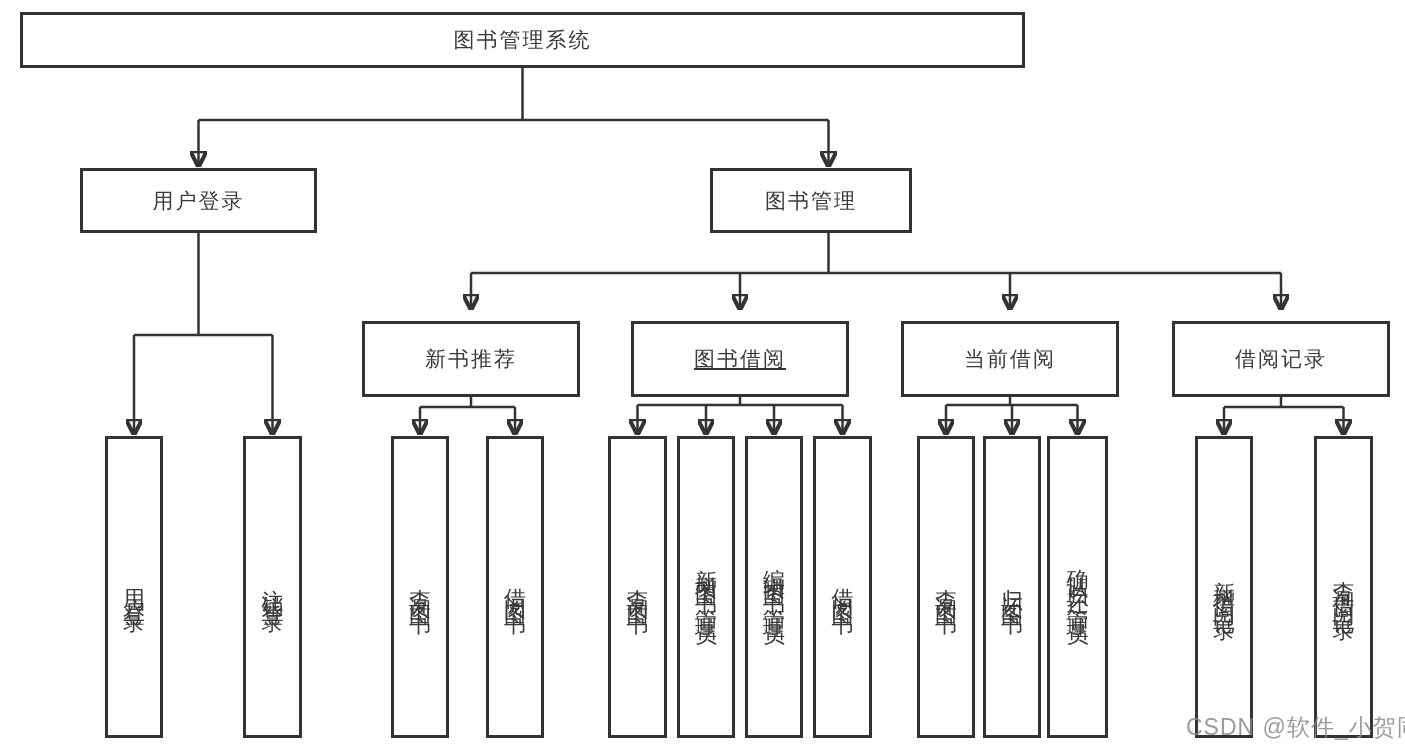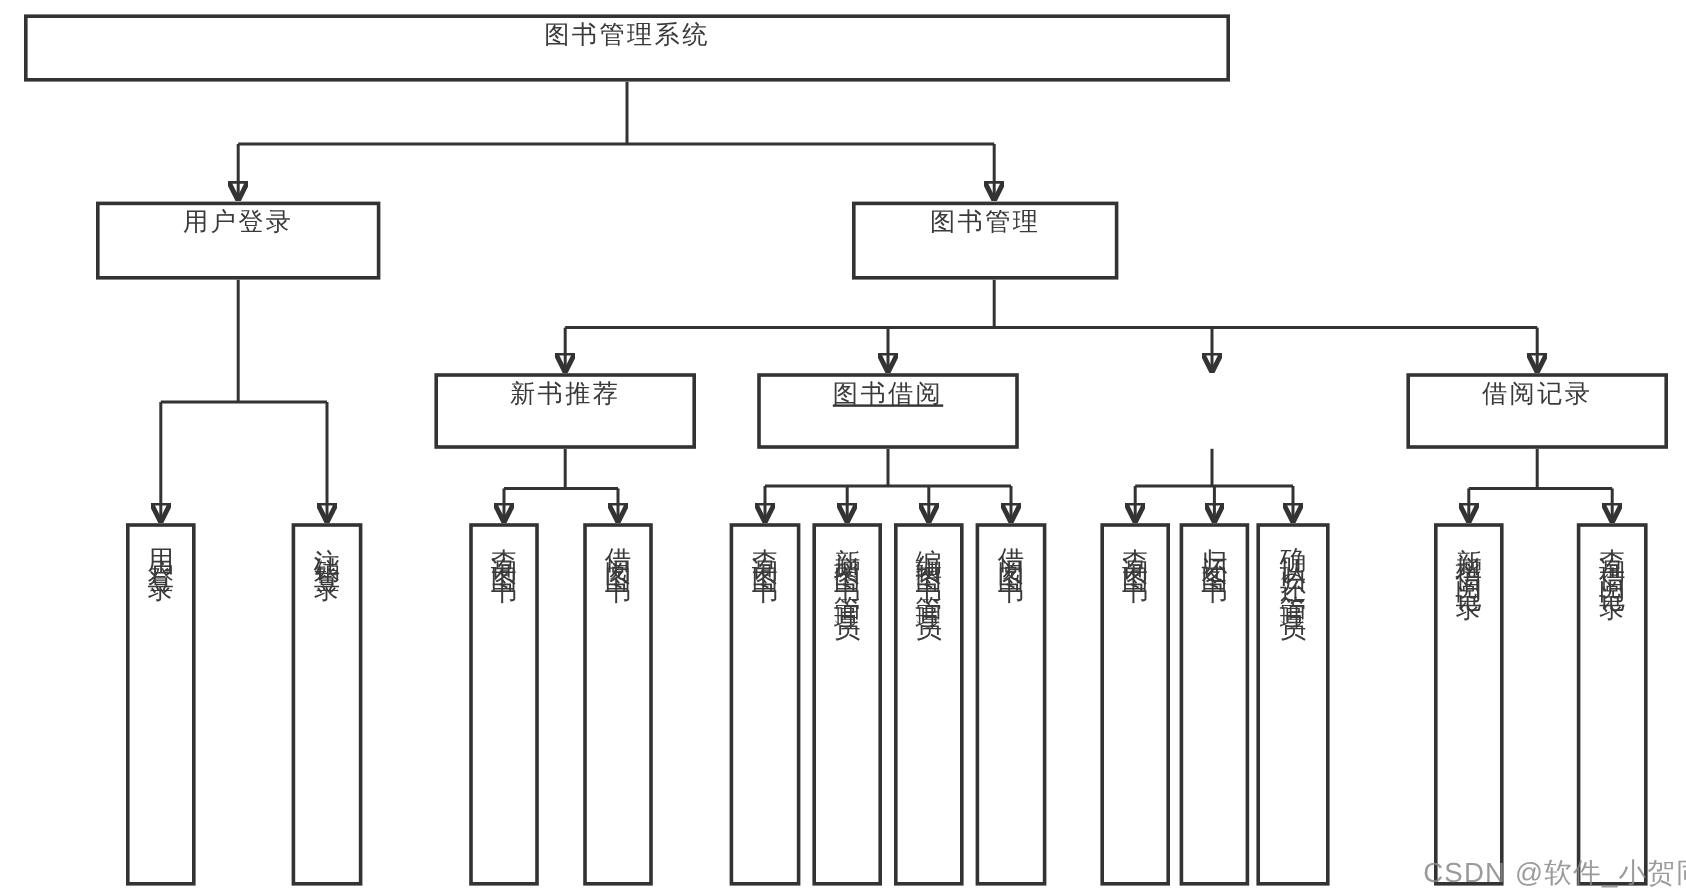--- a/index.html
+++ b/index.html
@@ -11,44 +11,44 @@
     color:#333333;
     overflow:hidden;
   }
   #connectors{position:absolute;left:0;top:0;width:1405px;height:747px;z-index:1;}
   #connectors path{stroke:#333333;stroke-width:2.5;fill:none;}
   .node{
     position:absolute;
     box-sizing:border-box;
     border:3px solid #333333;
     background:#ffffff;
-    display:flex;align-items:flex-start;justify-content:center;
+    display:flex;align-items:center;justify-content:center;
     z-index:2;
   }
   .hbox span{
     font-size:21px;
     letter-spacing:2px;
     color:#3a3a3a;
     white-space:nowrap;
   }
   .vbox span{
     writing-mode:vertical-rl;
     text-orientation:mixed;
     font-size:22px;
     line-height:1;
     letter-spacing:8px;
     color:#3a3a3a;
   }
   
   #root-box{left:20px;top:12px;width:1005px;height:56px;}
   
   #user-login-box{left:80px;top:168px;width:237px;height:65px;}
-  #book-mgmt-box{left:710px;top:168px;width:222px;height:65px;}
+  #book-mgmt-box{left:710px;top:168px;width:202px;height:65px;}
   
-  .l3{top:311px;width:218px;height:63px;}
+  .l3{top:321px;width:218px;height:76px;}
   #new-book-box{left:362px;}
   #borrow-box{left:631px;text-decoration:underline;}
   #current-box{left:901px;}
   #records-box{left:1172px;}
   
   .leaf{top:436px;height:302px;}
   #leaf-0{left:105px;width:58px;}
   #leaf-1{left:243px;width:59px;}
   #leaf-2{left:391px;width:58px;}
   #leaf-3{left:486px;width:58px;}
@@ -135,20 +135,23 @@
   <div class="node hbox" id="book-mgmt-box">
     <span>图书管理</span>
   </div>
 
   <div class="node hbox l3" id="new-book-box">
     <span>新书推荐</span>
   </div>
   <div class="node hbox l3" id="borrow-box">
     <span>图书借阅</span>
   </div>
+  <div class="node hbox l3" id="current-box">
+    <span>当前借阅</span>
+  </div>
   <div class="node hbox l3" id="records-box">
     <span>借阅记录</span>
   </div>
 
   <div class="node vbox leaf" id="leaf-0">
     <span>用户登录</span>
   </div>
   <div class="node vbox leaf" id="leaf-1">
     <span>注销登录</span>
   </div>

